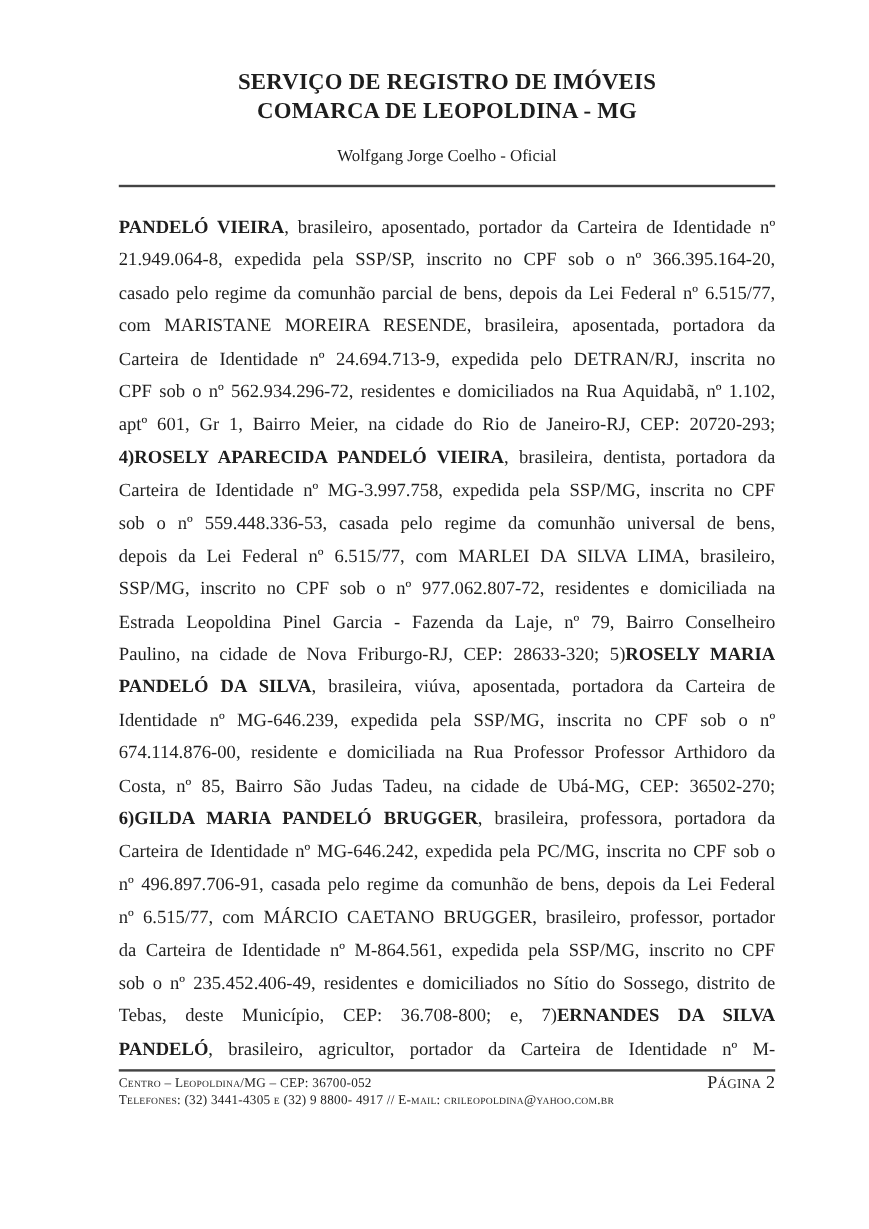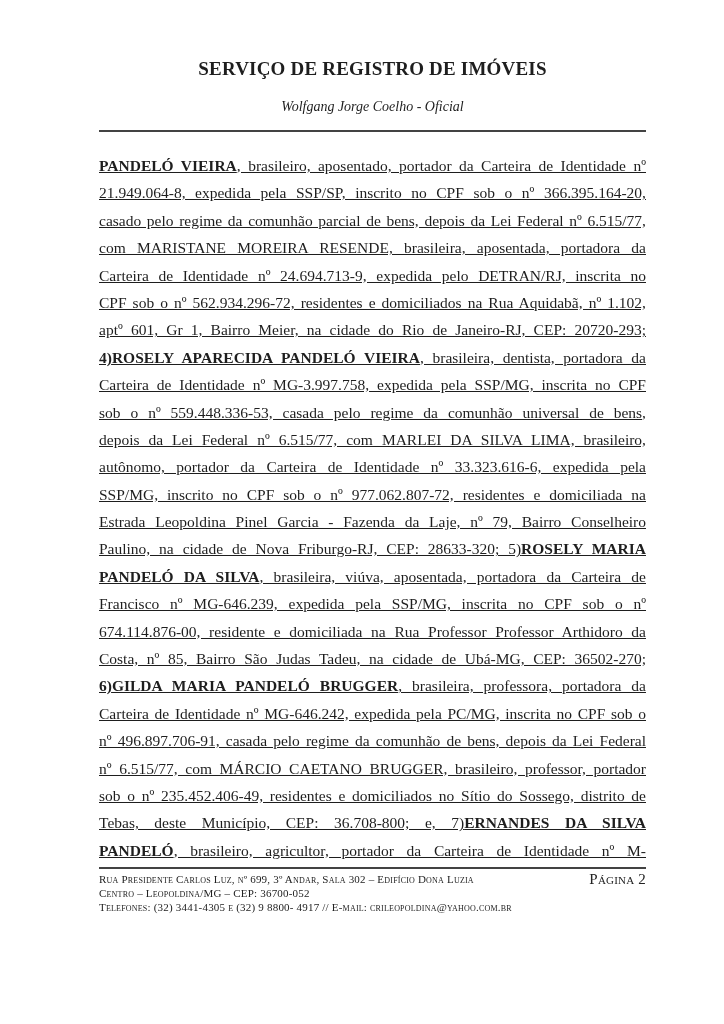--- a/index.html
+++ b/index.html
@@ -20,21 +20,20 @@
     text-align: center;
   }
   .title {
     font-size: 19px;
     font-weight: bold;
     line-height: 24px;
     margin: 0;
     letter-spacing: 0.2px;
   }
   .official {
-    font-style: italic;
     font-size: 14px;
     margin-top: 18px;
   }
   .rule {
     border: none;
     border-top: 2.5px solid #434343;
     height: 0;
     margin: 0;
   }
   .header .rule { margin-top: 15px; }
@@ -45,21 +44,21 @@
   }
   .line {
     height: 27.4px;
     line-height: 27.4px;
     overflow: hidden;
     text-align: justify;
     text-align-last: justify;
     -moz-text-align-last: justify;
     white-space: normal;
   }
-  .seg { font-weight: normal; text-decoration: underline; }
+  .seg { font-weight: normal; }
   .seg.bold { font-weight: bold; }
   
   .footer { margin: 3px 78px 0 99px; }
   .footer-row {
     display: flex;
     justify-content: space-between;
     align-items: flex-start;
     margin-top: 4px;
   }
   .footer-left div, .footer-page {
@@ -71,58 +70,58 @@
   }
   .footer-page { font-size: 15px; }
 </style>
 </head>
 <body>
 
 <div class="page">
 
   <div class="header">
     <div class="title">SERVIÇO DE REGISTRO DE IMÓVEIS</div>
+    <div class="title">COMARCA DE LEOPOLDINA - MG</div>
     <div class="official">Wolfgang Jorge Coelho - Oficial</div>
     <div class="rule"></div>
   </div>
 
   <div class="doc-body" id="body-lines">
       <div class="line"><span class="seg bold">PANDELÓ VIEIRA</span><span class="seg">, brasileiro, aposentado, portador da Carteira de Identidade nº</span></div>
       <div class="line"><span class="seg">21.949.064-8, expedida pela SSP/SP, inscrito no CPF sob o nº 366.395.164-20,</span></div>
       <div class="line"><span class="seg">casado pelo regime da comunhão parcial de bens, depois da Lei Federal nº 6.515/77,</span></div>
       <div class="line"><span class="seg">com MARISTANE MOREIRA RESENDE, brasileira, aposentada, portadora da</span></div>
       <div class="line"><span class="seg">Carteira de Identidade nº 24.694.713-9, expedida pelo DETRAN/RJ, inscrita no</span></div>
       <div class="line"><span class="seg">CPF sob o nº 562.934.296-72, residentes e domiciliados na Rua Aquidabã, nº 1.102,</span></div>
       <div class="line"><span class="seg">aptº 601, Gr 1, Bairro Meier, na cidade do Rio de Janeiro-RJ, CEP: 20720-293;</span></div>
       <div class="line"><span class="seg bold">4)</span><span class="seg bold">ROSELY APARECIDA PANDELÓ VIEIRA</span><span class="seg">, brasileira, dentista, portadora da</span></div>
       <div class="line"><span class="seg">Carteira de Identidade nº MG-3.997.758, expedida pela SSP/MG, inscrita no CPF</span></div>
       <div class="line"><span class="seg">sob o nº 559.448.336-53, casada pelo regime da comunhão universal de bens,</span></div>
       <div class="line"><span class="seg">depois da Lei Federal nº 6.515/77, com MARLEI DA SILVA LIMA, brasileiro,</span></div>
-      <div class="line"><span class="seg">autônomo, portador da Carteira de Identidade nº 33.323.616-6, expedida pela</span></div>
       <div class="line"><span class="seg">SSP/MG, inscrito no CPF sob o nº 977.062.807-72, residentes e domiciliada na</span></div>
       <div class="line"><span class="seg">Estrada Leopoldina Pinel Garcia - Fazenda da Laje, nº 79, Bairro Conselheiro</span></div>
       <div class="line"><span class="seg">Paulino, na cidade de Nova Friburgo-RJ, CEP: 28633-320; 5)</span><span class="seg bold">ROSELY MARIA</span></div>
       <div class="line"><span class="seg bold">PANDELÓ DA SILVA</span><span class="seg">, brasileira, viúva, aposentada, portadora da Carteira de</span></div>
-      <div class="line"><span class="seg">Francisco nº MG-646.239, expedida pela SSP/MG, inscrita no CPF sob o nº</span></div>
+      <div class="line"><span class="seg">Identidade nº MG-646.239, expedida pela SSP/MG, inscrita no CPF sob o nº</span></div>
       <div class="line"><span class="seg">674.114.876-00, residente e domiciliada na Rua Professor Professor Arthidoro da</span></div>
       <div class="line"><span class="seg">Costa, nº 85, Bairro São Judas Tadeu, na cidade de Ubá-MG, CEP: 36502-270;</span></div>
       <div class="line"><span class="seg bold">6)</span><span class="seg bold">GILDA MARIA PANDELÓ BRUGGER</span><span class="seg">, brasileira, professora, portadora da</span></div>
       <div class="line"><span class="seg">Carteira de Identidade nº MG-646.242, expedida pela PC/MG, inscrita no CPF sob o</span></div>
       <div class="line"><span class="seg">nº 496.897.706-91, casada pelo regime da comunhão de bens, depois da Lei Federal</span></div>
       <div class="line"><span class="seg">nº 6.515/77, com MÁRCIO CAETANO BRUGGER, brasileiro, professor, portador</span></div>
+      <div class="line"><span class="seg">da Carteira de Identidade nº M-864.561, expedida pela SSP/MG, inscrito no CPF</span></div>
       <div class="line"><span class="seg">sob o nº 235.452.406-49, residentes e domiciliados no Sítio do Sossego, distrito de</span></div>
       <div class="line"><span class="seg">Tebas, deste Município, CEP: 36.708-800; e, 7)</span><span class="seg bold">ERNANDES DA SILVA</span></div>
       <div class="line"><span class="seg bold">PANDELÓ</span><span class="seg">, brasileiro, agricultor, portador da Carteira de Identidade nº M-</span></div>
     </div>
 
   <div class="footer">
     <div class="rule"></div>
     <div class="footer-row">
       <div class="footer-left">
-        <div>Rua Presidente Carlos Luz, nº 699, 3º Andar, Sala 302 – Edifício Dona Luzia</div>
         <div>Centro – Leopoldina/MG – CEP: 36700-052</div>
         <div>Telefones: (32) 3441-4305 e (32) 9 8800- 4917  //  E-mail: crileopoldina@yahoo.com.br</div>
       </div>
       <div class="footer-page">Página 2</div>
     </div>
   </div>
 
 </div>
 
 </body></html>

